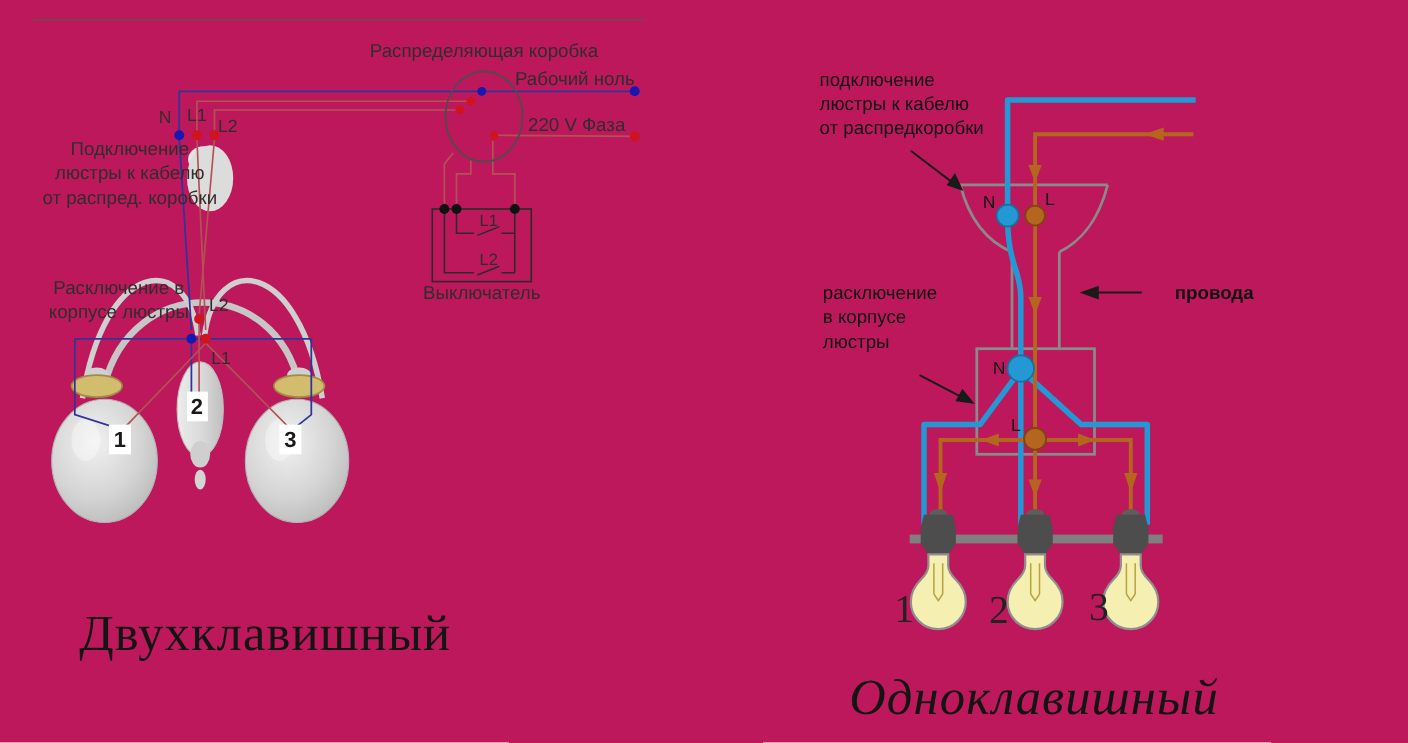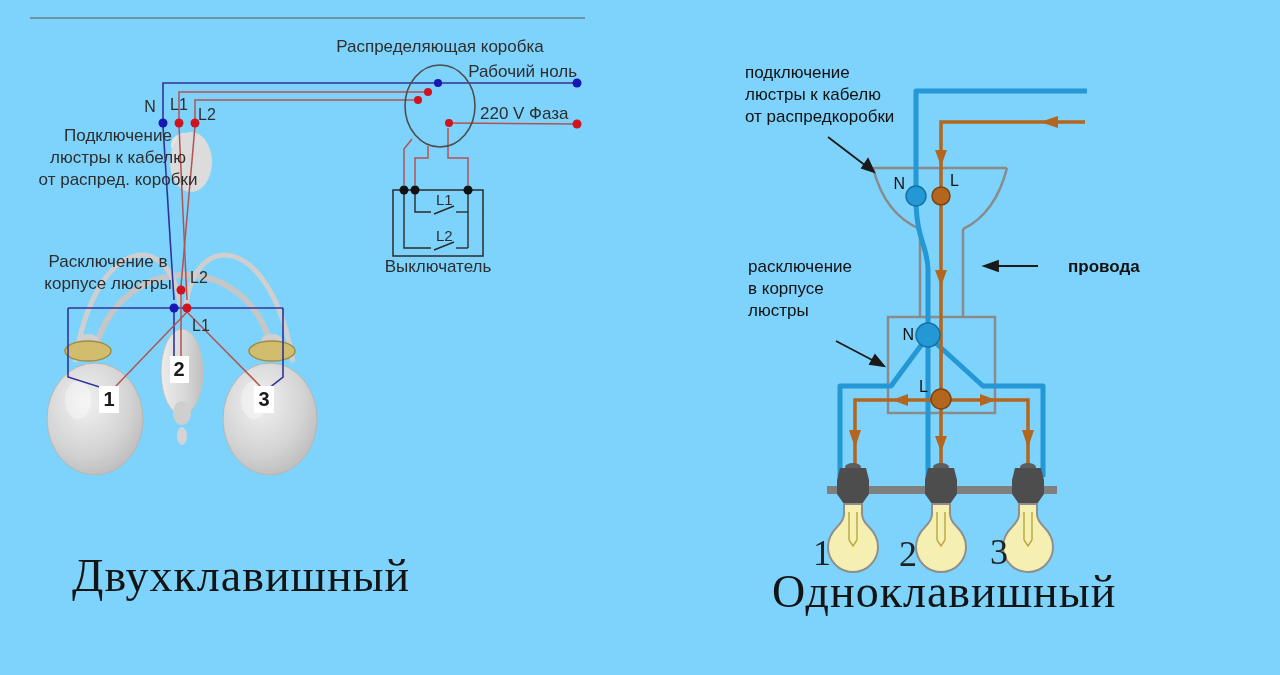--- a/index.html
+++ b/index.html
@@ -1,16 +1,16 @@
 <!DOCTYPE html>
 <html><head>
 <meta charset="utf-8">
 <style>
   html,body{margin:0;padding:0;background:#ffffff;}
-  .canvas{position:relative;width:1280px;height:675px;background:#7dd3fc;overflow:hidden;
+  .canvas{position:relative;width:1280px;height:675px;background:#be185d;overflow:hidden;
           font-family:"Liberation Sans",sans-serif;}
   svg text{font-family:"Liberation Sans",sans-serif;fill:#2e2e2e;font-size:17px;}
   svg text.s16{font-size:16px;}
   svg text.s15{font-size:15px;}
   svg text.num{font-size:20px;font-weight:700;fill:#1a1a1a;}
   svg text.sernum{font-family:"Liberation Serif",serif;font-size:36px;fill:#222;}
   svg text.bold{font-weight:700;fill:#111;}
   svg text.dark{fill:#111;}
   .title{position:absolute;font-family:"Liberation Serif",serif;color:#141414;
          font-size:46px;white-space:nowrap;letter-spacing:1px;}
@@ -232,15 +232,15 @@
     <text x="950" y="186" class="s16 dark">L</text>
     <text x="914" y="340" text-anchor="end" class="s16 dark">N</text>
     <text x="928" y="392" text-anchor="end" class="s16 dark">L</text>
     <text x="822" y="565" text-anchor="middle" class="sernum">1</text>
     <text x="908" y="566" text-anchor="middle" class="sernum">2</text>
     <text x="999" y="564" text-anchor="middle" class="sernum">3</text>
   </g>
 </svg>
 
 <div class="title" style="left:72px;top:549px;">Двухклавишный</div>
-<div class="title" style="left:772px;top:565px;">Одноклавишный</div>
+<div class="title" style="left:772px;top:607px;font-style:italic;">Одноклавишный</div>
 
 </div>
 
 </body></html>

